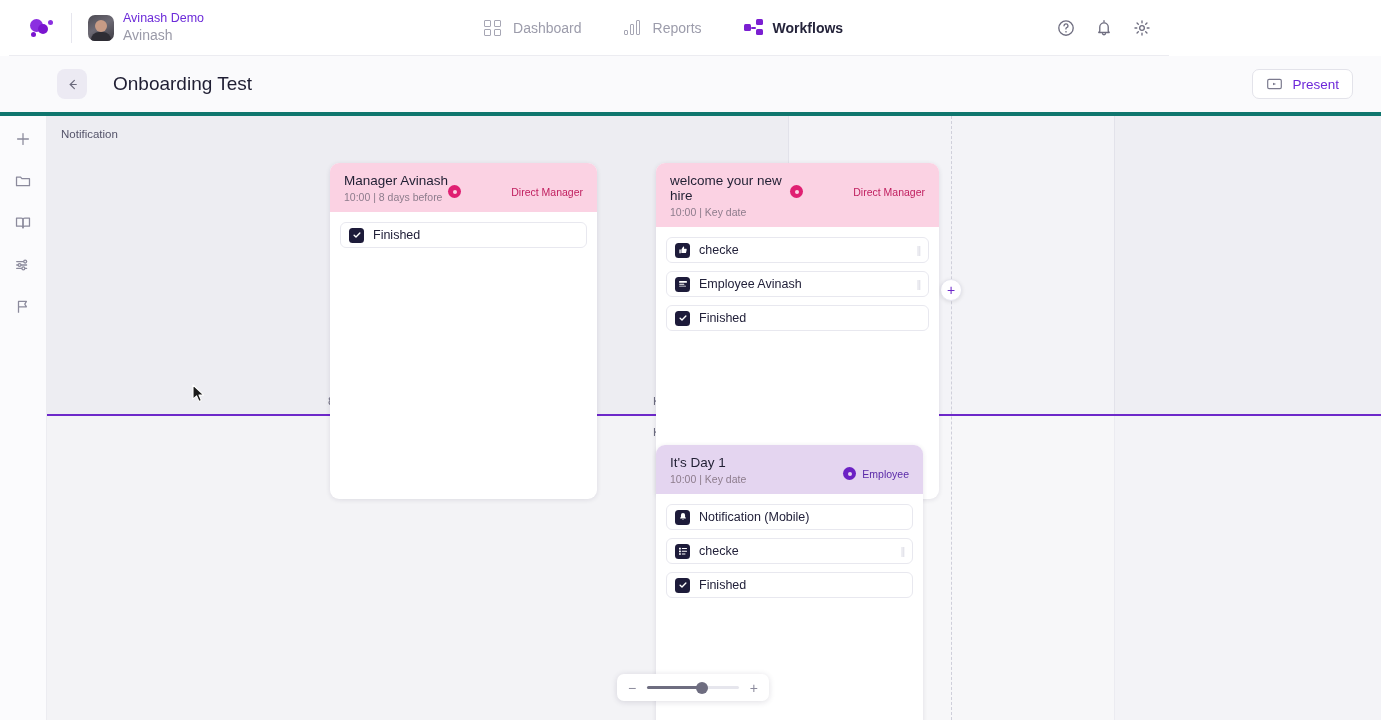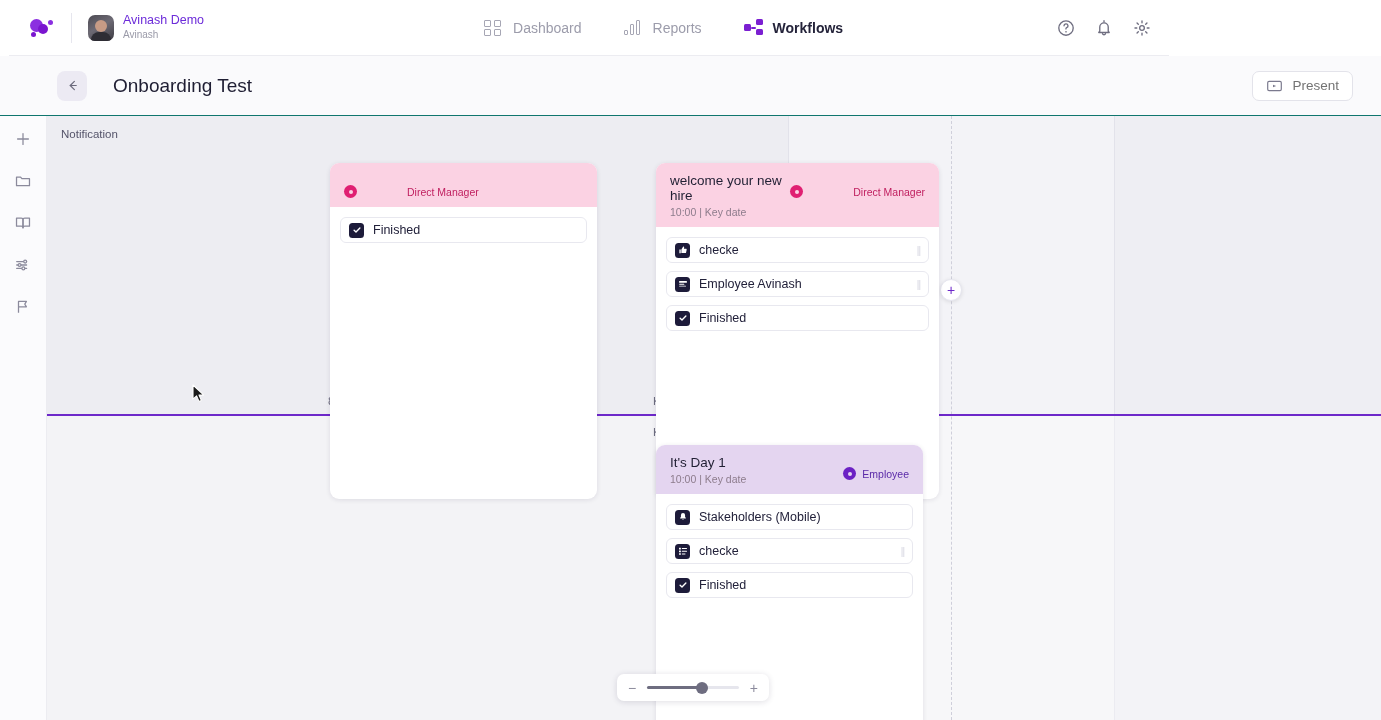--- a/index.html
+++ b/index.html
@@ -35,21 +35,21 @@
   .avatar::after {
     content:""; position:absolute; left:7px; top:5px; width:12px; height:12px;
     border-radius:50%; background:#c79b85;
   }
   .avatar::before {
     content:""; position:absolute; left:3px; top:17px; width:20px; height:12px;
     border-radius:8px 8px 0 0; background:#2e2d34;
   }
   .acct-txt { line-height: 1.25; }
   .acct-name { font-size: 12.5px; color: #6c2bd9; font-weight: 400; }
-  .acct-sub  { font-size: 10px; color: #9a9aa8; }
+  .acct-sub  { font-size: 14px; color: #9a9aa8; }
 
   .nav { display: flex; align-items: center; gap: 42px; margin-left: 280px; }
   .nav-item { display: flex; align-items: center; gap: 10px; cursor: pointer; }
   .nav-label { font-size: 14px; color: #9c9cab; }
   .nav-item.active .nav-label { color: #24233a; font-weight: bold; }
 
   .nav-ico { width: 19px; height: 17px; position: relative; }
   
   .ico-grid i { position:absolute; width:7px; height:7px; border:1.6px solid #a6a6b4; border-radius:1px;}
   .ico-grid i:nth-child(1){left:0;top:1px}
@@ -67,35 +67,35 @@
   .ico-flow i.n2{left:12px;top:0;width:7px;height:6px;}
   .ico-flow i.n3{left:12px;top:10px;width:7px;height:6px;}
   .ico-flow i.ln{left:7px;top:8px;width:5px;height:1.6px;background:#7b1fd1;}
 
   .topright { position:absolute; right: 18px; display:flex; align-items:center; gap:20px; }
   .tr-ico { width: 18px; height: 18px; color:#6f6e80; cursor:pointer; }
 
   
   .pagehead {
     position:absolute; left:0; top:56px; width:1381px; height:60px;
-    background:#fafafc; border-bottom:1px solid #0f766e;
+    background:#fafafc; border-bottom:4px solid #0f766e;
     display:flex; align-items:center;
   }
   .backbtn {
     width:30px;height:30px;border-radius:8px;background:#eceaf3;
     display:flex;align-items:center;justify-content:center;margin-left:57px;cursor:pointer;
     color:#6b6a7c;font-size:15px;
   }
   .pagetitle { margin-left:26px; font-size:19px; color:#1f1e33; }
   .present {
     position:absolute;right:28px; height:30px; padding:0 13px;
     border:1px solid #e3e3ea; border-radius:7px; background:#fff;
     display:flex;align-items:center;gap:9px;cursor:pointer;
   }
-  .present-label { font-size:13.5px;color:#737373; }
+  .present-label { font-size:13.5px;color:#6d28d9; }
 
   
   .rail {
     position:absolute; left:0; top:116px; width:47px; height:604px;
     background:#fbfbfd; border-right:1px solid #ececf1;
     display:flex;flex-direction:column;align-items:center;padding-top:14px;gap:24px;
   }
   .rail-ico { width:18px;height:18px;color:#8b8a9c;cursor:pointer; }
 
   
@@ -336,20 +336,24 @@
     <div class="tl-dot small" style="left:411px"></div>
     <div class="tl-dot big" style="left:733px"></div>
 
     <div class="tl-label" style="left:281px; top:279px;">8 days before</div>
     <div class="tl-label" style="left:606px; top:279px;">Key date</div>
     <div class="tl-label caps" style="left:682px; top:282px;">KEY DATE</div>
     <div class="tl-label" style="left:606px; top:310px;">Key date</div>
 
     <div class="card" style="left:283px; top:47px; width:267px; height:336px;">
       <div class="card-head pink">
+        <div class="ch-left">
+          <div class="ch-title">Manager Avinash</div>
+          <div class="ch-sub">10:00 | 8 days before</div>
+        </div>
         <div class="ch-badge">
           <span class="badge-dot rose"></span>
           <span class="badge-txt rose">Direct Manager</span>
         </div>
       </div>
       <div class="card-body">
         <div class="row">
           <span class="row-ico">
             <svg viewBox="0 0 16 16" width="10" height="10" fill="none" stroke="#fff" stroke-width="2.2" stroke-linecap="round" stroke-linejoin="round">
                 <path d="M3.4 8.3 6.4 11.2 12.6 4.9"></path>
@@ -415,21 +419,21 @@
           <span class="badge-txt violet">Employee</span>
         </div>
       </div>
       <div class="card-body">
         <div class="row">
           <span class="row-ico">
             <svg viewBox="0 0 16 16" width="10" height="10" fill="#fff">
                 <path d="M8 1.6a3.3 3.3 0 0 0-3.3 3.3v2.8L3.5 9.6v.8h9v-.8l-1.2-1.9V4.9A3.3 3.3 0 0 0 8 1.6zM6.6 11.4a1.45 1.45 0 0 0 2.8 0z"></path>
               </svg>
           </span>
-          <span class="row-lbl">Stakeholders (Mobile)</span>
+          <span class="row-lbl">Notification (Mobile)</span>
         </div>
         <div class="row">
           <span class="row-ico">
             <svg viewBox="0 0 16 16" width="10" height="10" fill="#fff">
                 <rect x="1.6" y="2.6" width="3" height="3" rx=".6"></rect>
                 <rect x="6" y="3.3" width="8.4" height="1.6" rx=".6"></rect>
                 <rect x="1.6" y="7" width="3" height="3" rx=".6"></rect>
                 <rect x="6" y="7.7" width="8.4" height="1.6" rx=".6"></rect>
                 <rect x="1.6" y="11.4" width="3" height="2.6" rx=".6"></rect>
                 <rect x="6" y="11.9" width="6" height="1.6" rx=".6"></rect>

